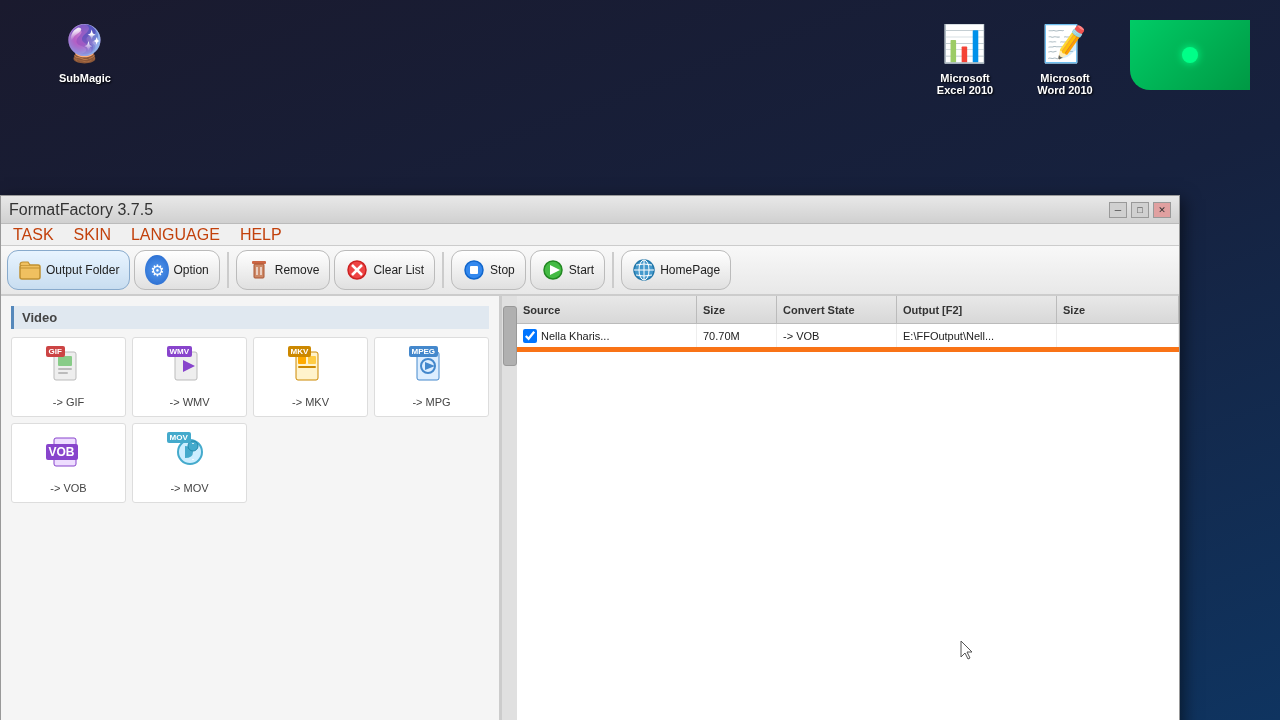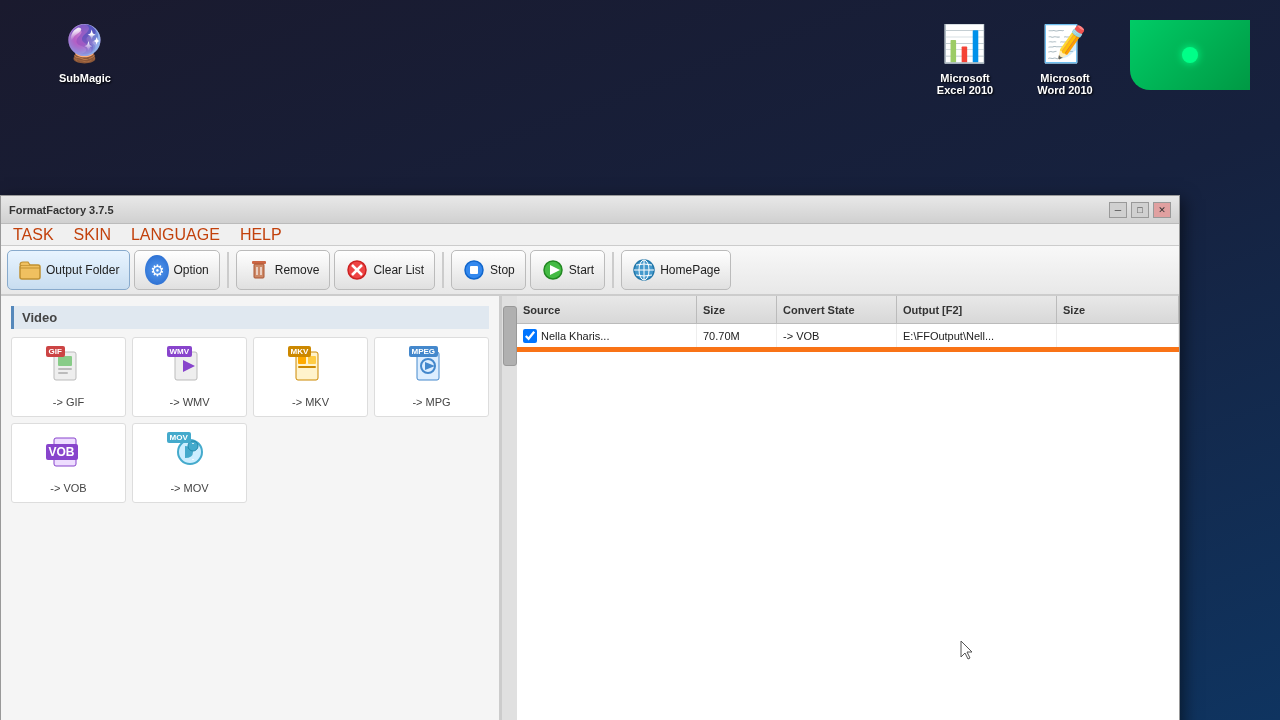--- a/index.html
+++ b/index.html
@@ -92,22 +92,22 @@
       background: linear-gradient(to bottom, #e8e8e8, #d0d0d0);
       height: 28px;
       display: flex;
       align-items: center;
       justify-content: space-between;
       padding: 0 8px;
       border-bottom: 1px solid #bbb;
     }
 
     .title-bar-title {
-      font-size: 11px;
-      font-weight: bold;
+      font-size: 16px;
+      font-weight: normal;
       color: #333;
     }
 
     .title-bar-controls {
       display: flex;
       gap: 4px;
     }
 
     .title-bar-btn {
       width: 18px;
@@ -156,21 +156,21 @@
     .toolbar-btn {
       display: flex;
       flex-direction: row;
       align-items: center;
       gap: 4px;
       padding: 4px 10px;
       background: linear-gradient(to bottom, #fff, #e0e0e0);
       border: 1px solid #bbb;
       cursor: pointer;
       height: 40px;
-      border-radius: 5px;
+      border-radius: 11px;
       font-size: 12px;
       color: #222;
       min-width: 60px;
     }
 
     .toolbar-btn .btn-icon {
       width: 24px;
       height: 24px;
       display: flex;
       align-items: center;

